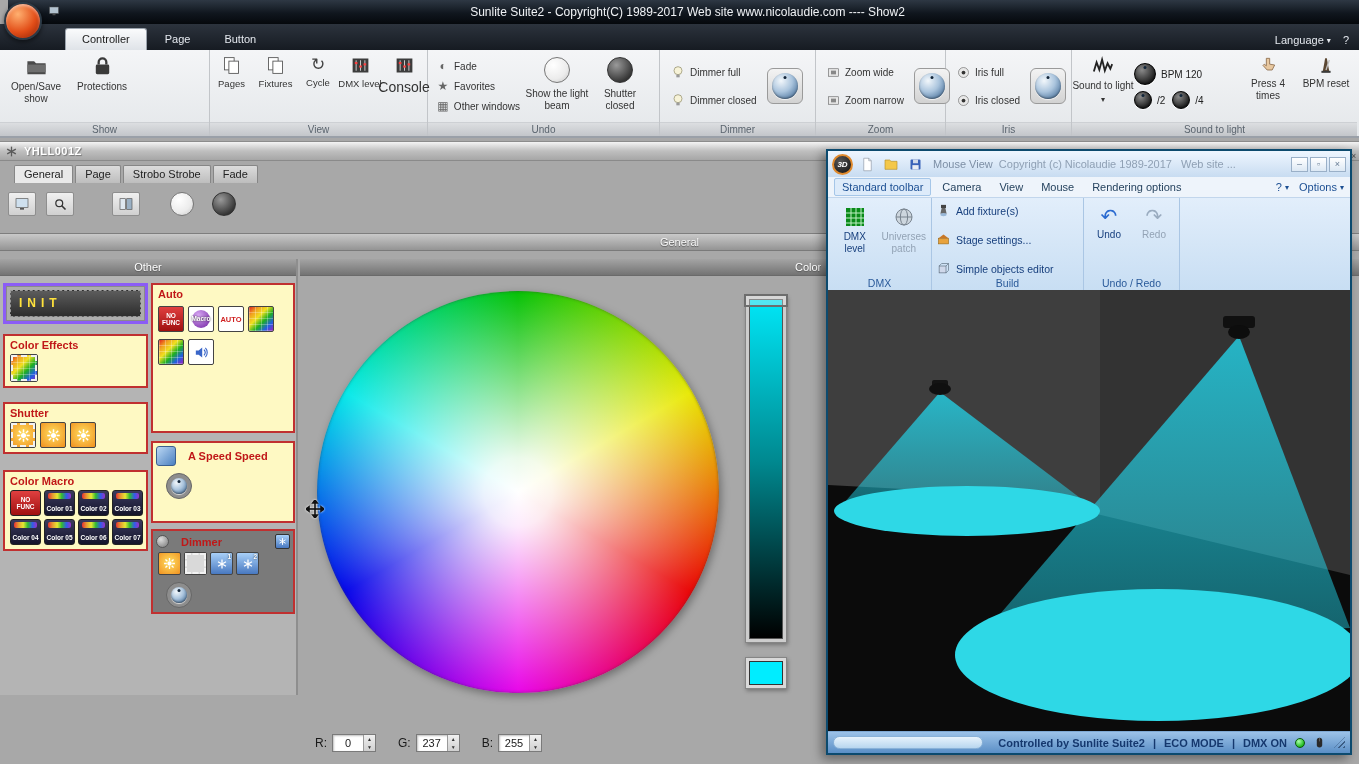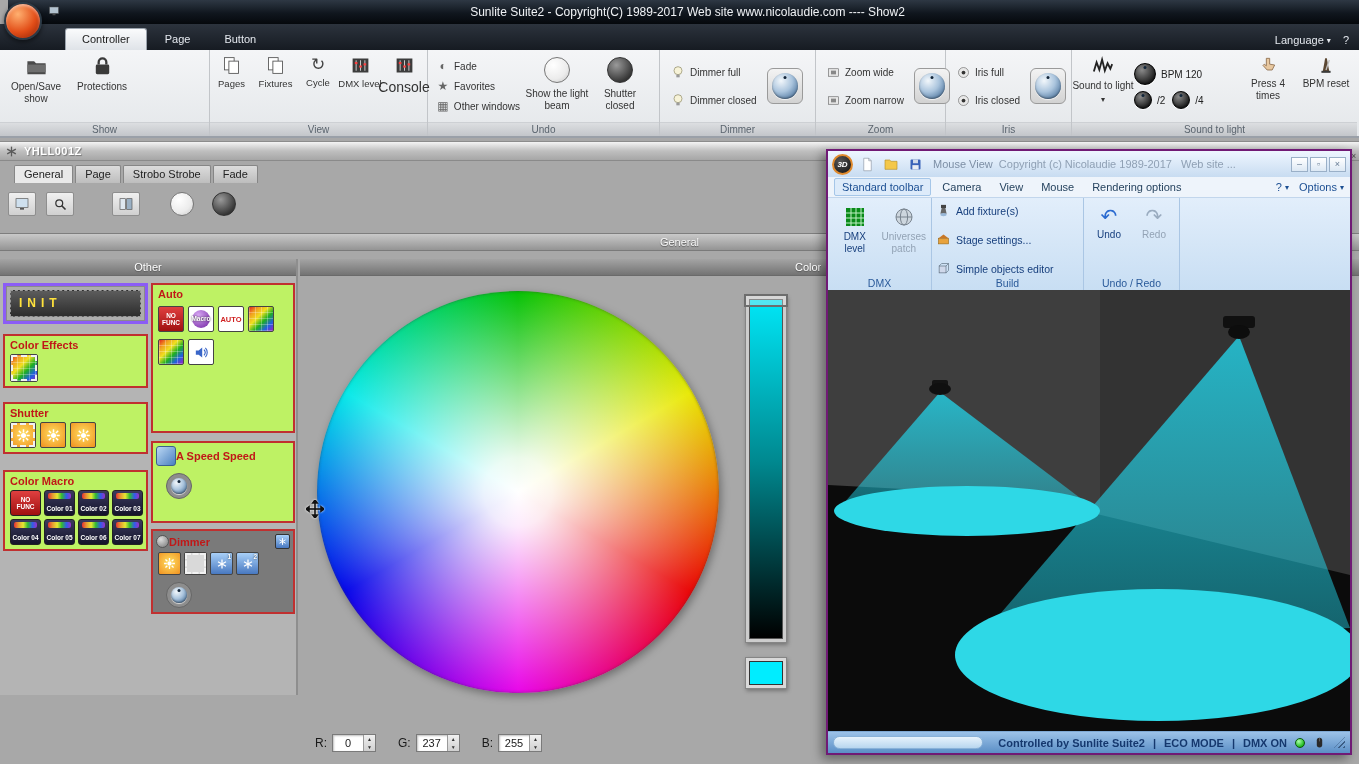--- a/index.html
+++ b/index.html
@@ -70,23 +70,23 @@
     color:#f6f6f6;font-size:11px;text-align:center;line-height:17px;text-shadow:0 1px 1px #555}
 
   
   .left-panel{position:absolute;left:0;top:259px;width:298px;height:436px;background:#b4b4b4;border-right:2px solid #8e8e8e}
   .panel-hdr{height:17px;background:linear-gradient(#a4a4a4,#737373);border-bottom:1px solid #6a6a6a;
     color:#fff;font-size:11px;text-align:center;line-height:16px;text-shadow:0 1px 1px #555}
   .color-header{position:absolute;left:300px;top:259px;width:1059px;height:17px;
     background:linear-gradient(#a4a4a4,#737373);border-bottom:1px solid #6a6a6a;color:#fff;font-size:11px;line-height:16px;text-shadow:0 1px 1px #555}
   .color-header span{position:absolute;left:495px}
   .lp-col{position:absolute;top:24px}
-  .sec{border:2px solid #c03030;background:#bef264;padding:3px 3px 4px;margin-bottom:10px}
+  .sec{border:2px solid #c03030;background:#fef9c3;padding:3px 3px 4px;margin-bottom:10px}
   .sec-title{color:#c01818;font-size:11px;font-weight:bold;margin:0 0 3px 2px}
-  .sec-title-row{display:flex;align-items:center;gap:0;margin-bottom:3px}
+  .sec-title-row{display:flex;align-items:center;gap:12px;margin-bottom:3px}
   .init-frame{background:#adadad;border:3px solid #8b5cf6;box-shadow:inset 0 0 0 1px #8a8a8a;padding:4px;margin-bottom:10px}
   .init-btn{background:linear-gradient(#5c5c5c,#2d2d2d);border:1px dashed #9a9a9a;color:#ffe23c;
     font-weight:bold;font-size:12px;letter-spacing:5px;padding:5px 4px 6px 8px;cursor:default}
   .tilerow{display:flex;gap:4px;align-items:center;margin-left:2px}
   .tile{width:26px;height:26px;border:1px solid #444;border-radius:2px;background:#fff;position:relative;
     display:flex;align-items:center;justify-content:center;overflow:hidden}
   .tile.sel{outline:2px dashed #f2f2f2;outline-offset:-3px}
   .tile-rainbow{width:28px;height:28px;background:
      repeating-linear-gradient(0deg,rgba(255,255,255,.28) 0 1px,transparent 1px 6px),
      repeating-linear-gradient(90deg,rgba(255,255,255,.28) 0 1px,transparent 1px 6px),
@@ -132,21 +132,21 @@
   .rgb-row{position:absolute;left:315px;top:734px;display:flex;align-items:center;font-size:12px;color:#1a1a1a}
   .rgb-label{margin-right:5px}
   .spin{display:flex;width:44px;height:18px;border:1px solid #7a7a7a;background:#fff;margin-right:22px;
     box-shadow:inset 1px 1px 2px rgba(0,0,0,.25)}
   .spin-val{flex:1;font-size:11px;line-height:16px;text-align:center}
   .spin-btns{width:12px;display:flex;flex-direction:column;border-left:1px solid #9a9a9a;background:linear-gradient(#f0f0f0,#d0d0d0)}
   .spin-btns span{flex:1;font-size:5px;line-height:8px;text-align:center;color:#333}
   .cursor{position:absolute;left:306px;top:500px;filter:drop-shadow(0 0 1px #fff)}
 
   
-  .easyview{position:absolute;left:826px;top:149px;width:526px;height:606px;border:2px solid #701a75;
+  .easyview{position:absolute;left:826px;top:149px;width:526px;height:606px;border:2px solid #0c4a6e;
     background:#0369a1;box-shadow:-4px 4px 10px rgba(0,0,0,.4);z-index:20}
   .ev-titlebar{height:26px;background:linear-gradient(#eef6ff,#c8dcf1);display:flex;align-items:center;gap:4px;padding:0 4px}
   .ev-logo{width:21px;height:21px;border-radius:50%;background:radial-gradient(circle at 35% 30%,#555,#111);
     border:2px solid #e08a2d;color:#fff;font-size:8px;font-style:italic;font-weight:bold;
     display:flex;align-items:center;justify-content:center}
   .ev-fbtn{width:20px;height:20px;display:flex;align-items:center;justify-content:center;border-radius:2px}
   .ev-title{font-size:11px;color:#8fa0b4;margin-left:4px;white-space:nowrap;overflow:hidden}
   .ev-title .t1{color:#7d8fa5}
   .ev-wbtns{margin-left:auto;display:flex;gap:2px}
   .ev-wbtn{width:17px;height:15px;border:1px solid #9ab0c8;background:linear-gradient(#fff,#dce8f4);

